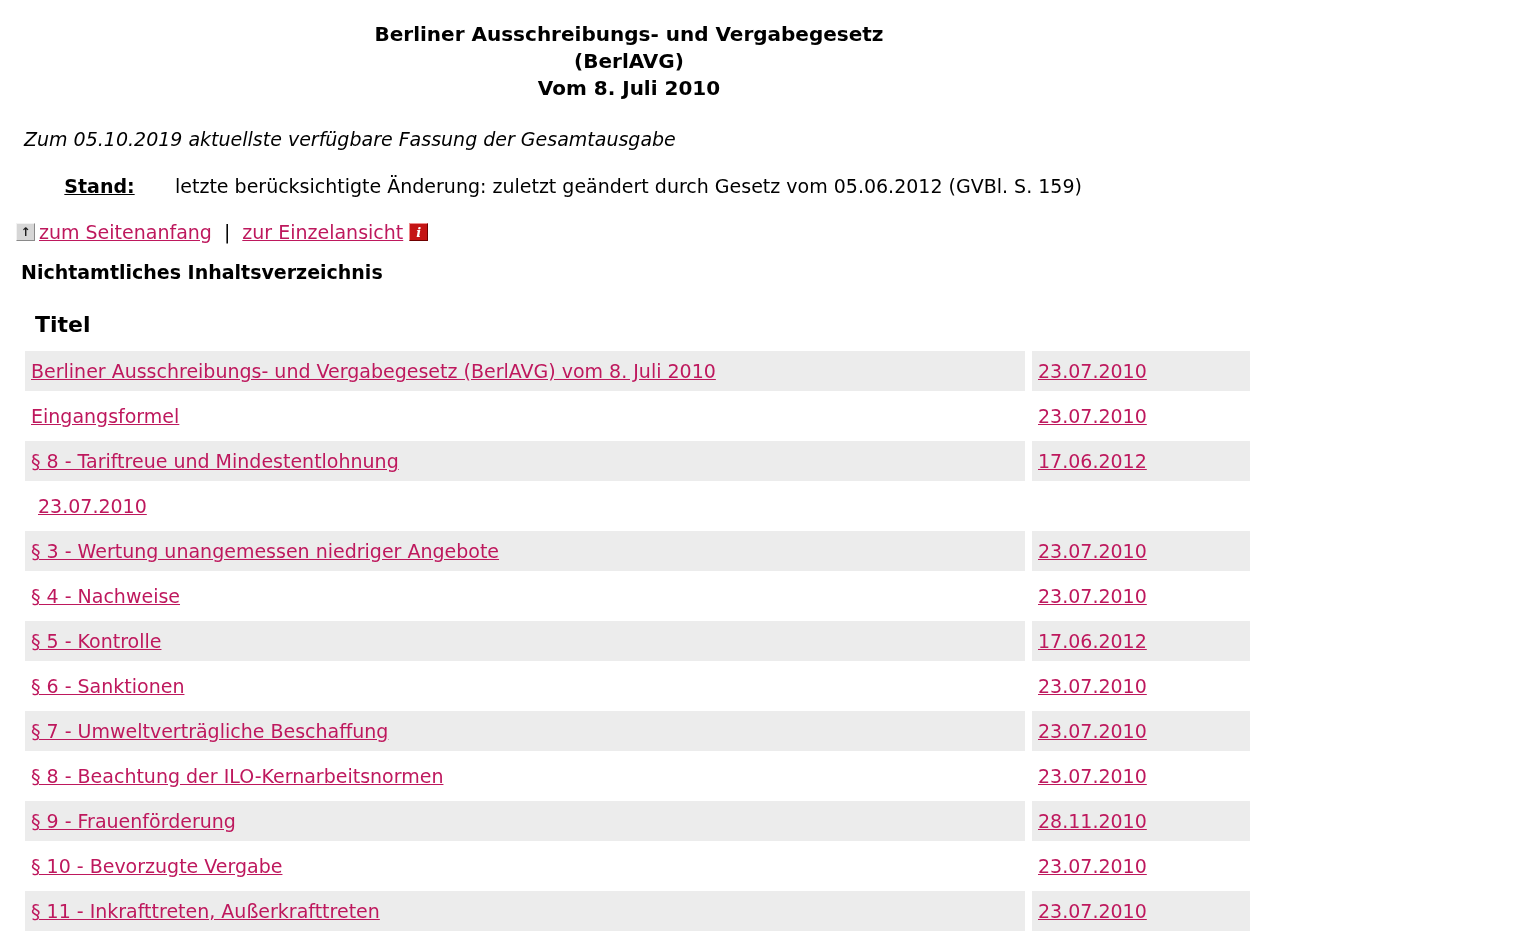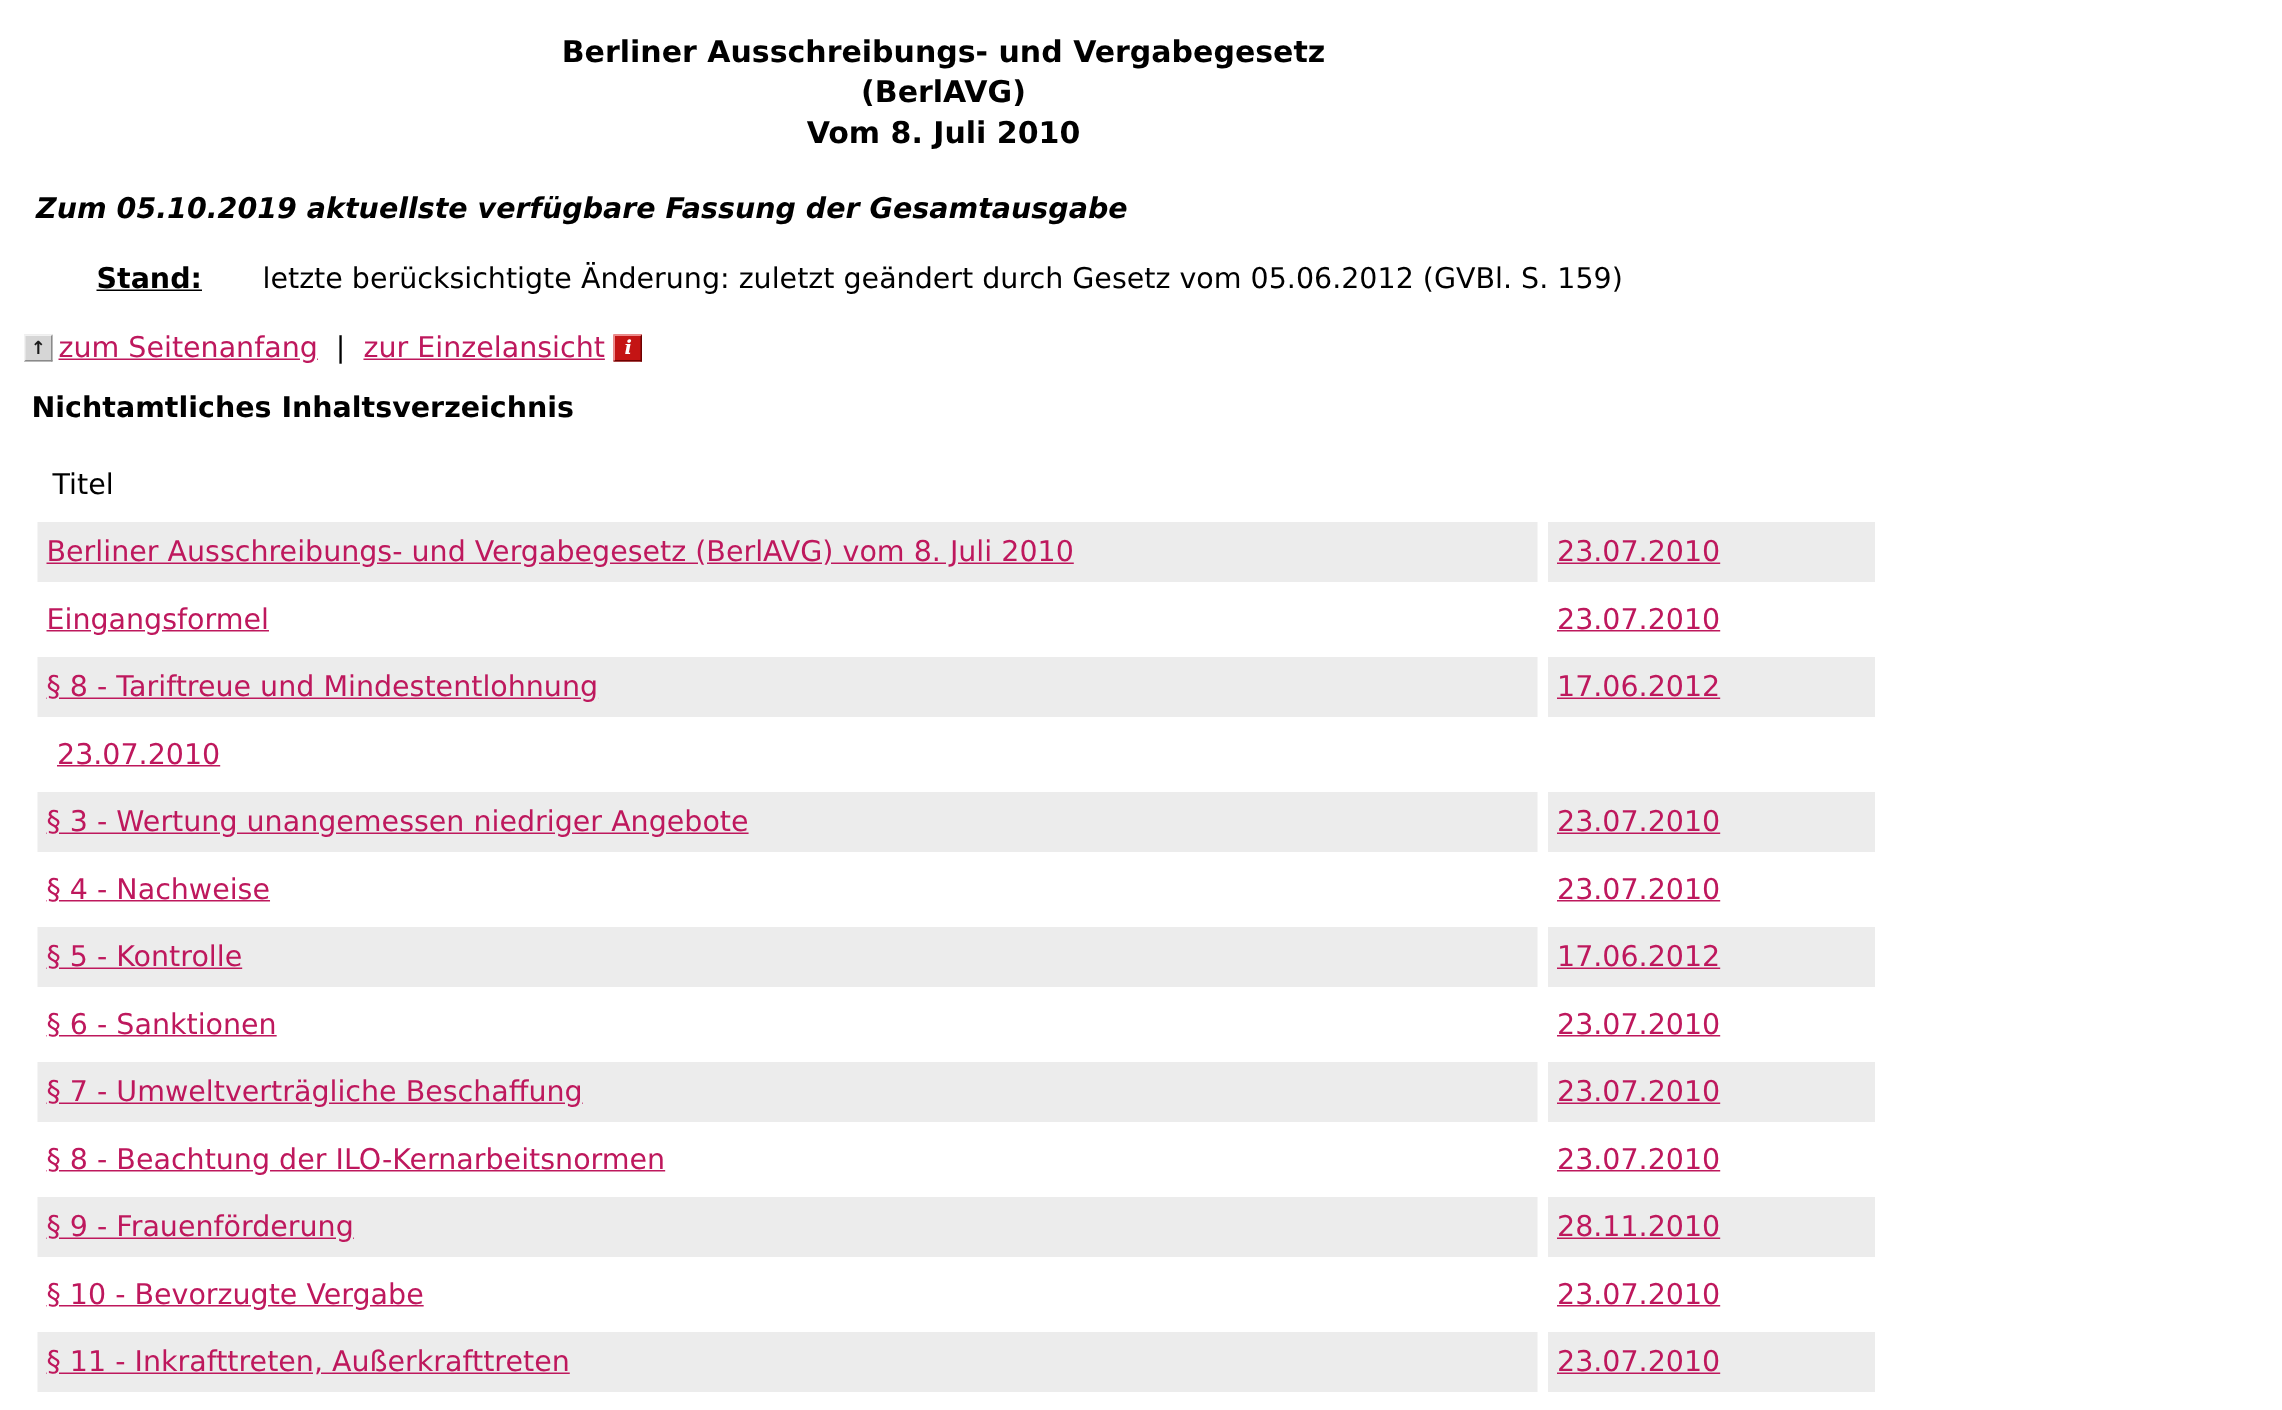--- a/index.html
+++ b/index.html
@@ -24,21 +24,20 @@
     text-align: center;
     font-weight: bold;
     font-size: 20px;
     line-height: 27px;
     padding-top: 21px;
   }
   .version-note {
     font-style: italic;
     font-size: 19px;
     margin: 26px 0 0 24px;
-    font-weight: bold;
   }
   .stand-row {
     display: flex;
     font-size: 19px;
     margin: 25px 0 0 24px;
   }
   .stand-label {
     font-weight: bold;
     text-decoration: underline;
     width: 151px;
@@ -88,22 +87,22 @@
   .nav-sep {
     margin: 0 8px 0 12px;
     color: #000;
   }
   .toc-heading {
     font-weight: bold;
     font-size: 19px;
     margin: 18px 0 0 21px;
   }
   .titel-header {
-    font-weight: normal;
-    font-size: 19px;
+    font-weight: bold;
+    font-size: 22px;
     margin: 29px 0 14px 35px;
   }
   .toc {
     margin-left: 25px;
     margin-right: 8px;
   }
   .toc-row {
     display: flex;
     margin-bottom: 5px;
   }

